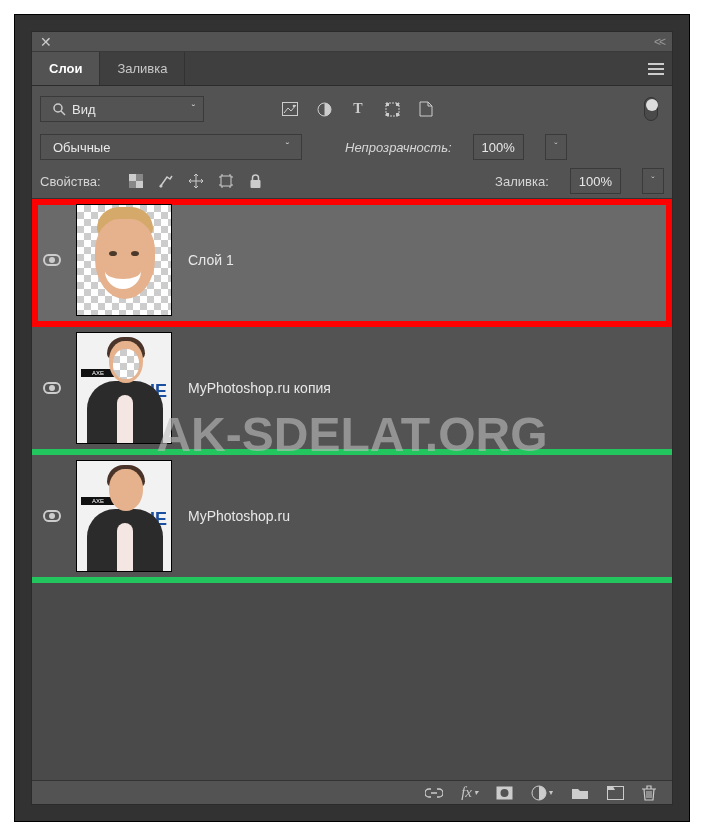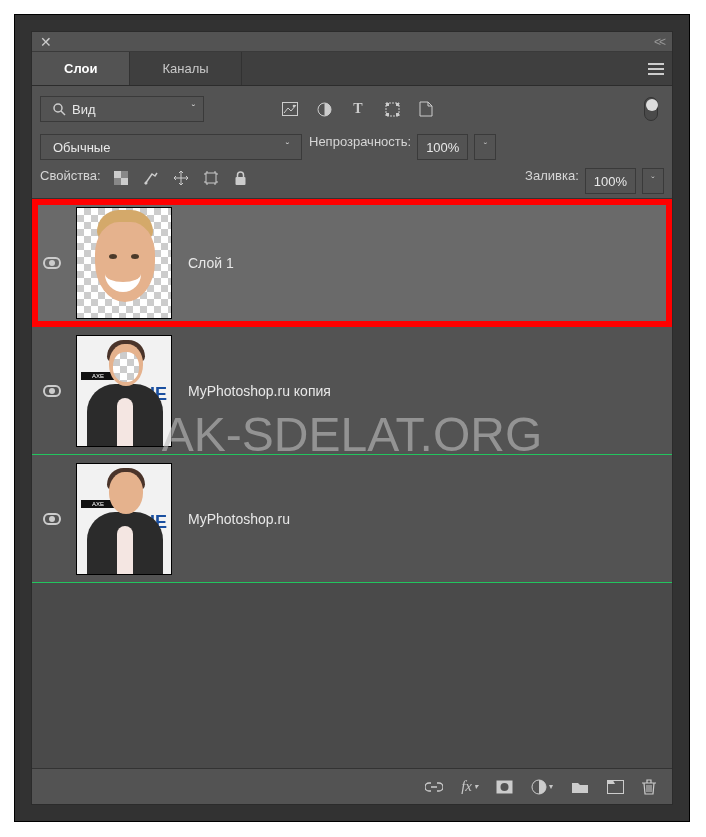--- a/index.html
+++ b/index.html
@@ -43,21 +43,21 @@
   .collapse { color: #999; font-size: 12px; cursor: pointer; letter-spacing: -2px; }
   
   .tabs {
     display: flex;
     align-items: stretch;
     background: #3f3f3f;
     height: 34px;
     border-bottom: 1px solid #2c2c2c;
   }
   .tab {
-    padding: 0 32px;
+    padding: 0 17px;
     color: #c8c8c8;
     font-size: 13px;
     line-height: 34px;
     cursor: pointer;
     border-right: 1px solid #323232;
   }
   .tab.active {
     background: #535353;
     color: #fff;
     font-weight: bold;
@@ -106,22 +106,23 @@
     margin-right: 6px;
     cursor: pointer;
   }
   .toggle-pill .knob {
     width: 12px; height: 12px; border-radius: 50%;
     background: #ddd; position: absolute; top: 1px; left: 0.5px;
   }
   
   .blend-row, .lock-row {
     display: flex;
+    align-items: center;
     padding: 4px 8px;
-    gap: 6px;
+    gap: 21px;
     color: #d6d6d6;
     font-size: 13px;
   }
   .blend-mode { width: 262px; justify-content: space-between; }
   .num-field {
     height: 26px;
     border: 1px solid #3a3a3a;
     background: #535353;
     color: #e8e8e8;
     padding: 0 8px;
@@ -143,21 +144,21 @@
   .layers {
     flex: 1;
     overflow: auto;
     background: #4a4a4a;
     border-top: 1px solid #333;
     position: relative;
   }
   .layer-item {
     display: flex;
     align-items: center;
-    border-bottom: 1px solid #22c55e;
+    border-bottom: 6px solid #22c55e;
     background: #535353;
     height: 128px;
   }
   .layer-item.selected {
     background: #6a6a6a;
     outline: 6px solid #ff0000;
     outline-offset: -6px;
   }
   .vis-col {
     width: 40px;
@@ -204,61 +205,61 @@
   .shirt { position:absolute; bottom:0; left:40px; width:16px; height:48px; background:#f4e6e2; border-radius:8px 8px 0 0;}
   .head { position:absolute; top:8px; left:32px; width:34px; height:42px; background:#e5b28d; border-radius:46% 46% 50% 50%;}
   .hair2 { position:absolute; top:4px; left:30px; width:38px; height:22px; background:#4a342a; border-radius:18px 18px 6px 6px;}
   .facehole { position:absolute; top:16px; left:36px; width:26px; height:30px; }
   .facehole.checker { border-radius:46%; }
   .layer-name {
     color: #e8e8e8; font-size: 14px; margin-left: 12px;
   }
   
   .bottom-bar {
-    height: 36px;
+    height: 24px;
     display: flex;
     align-items: center;
     justify-content: flex-end;
     gap: 18px;
     padding: 0 16px;
     border-top: 1px solid #333;
     background: #535353;
     color: #c6c6c6;
     font-size: 15px;
   }
   .bottom-bar .bi { cursor: pointer; display:inline-flex; align-items:center;}
   
   .watermark {
     position: absolute;
     top: 392px;
     left: 0; right: 0;
     text-align: center;
     font-size: 48px;
-    font-weight: 400;
+    font-weight: 700;
     color: rgba(190,190,190,0.6);
     letter-spacing: 0px;
     font-family: Arial, sans-serif;
     pointer-events: none;
   }
   svg { display:block; }
 </style>
 </head>
 <body>
 
 <div class="outer-frame">
   <div class="panel">
 
     <div class="topbar">
       <span class="close-x">✕</span>
       <span class="collapse">&lt;&lt;</span>
     </div>
 
     <div class="tabs">
       <div class="tab active">Слои</div>
-      <div class="tab">Каналы</div>
+      <div class="tab">Заливка</div>
       <div class="tab-spacer"></div>
       <div class="tab-menu">
         <svg width="16" height="12" viewBox="0 0 16 12">
             <path d="M0 1h16M0 6h16M0 11h16" stroke="#ccc" stroke-width="2"></path>
           </svg>
       </div>
     </div>
 
     <div class="filter-row">
       <div class="dropdown filter-kind">
@@ -305,21 +306,21 @@
       <div class="toggle-pill">
           <div class="knob"></div>
         </div>
     </div>
 
     <div class="blend-row">
       <div class="dropdown blend-mode">
         <span>Обычные</span>
         <span style="font-size:10px;">ˇ</span>
       </div>
-      <span style="margin-left:1px;">Непрозрачность:</span>
+      <span style="margin-left:22px;font-style:italic;">Непрозрачность:</span>
       <div class="num-field">100%</div>
       <div class="chev-btn">ˇ</div>
     </div>
 
     <div class="lock-row">
       <span>Свойства:</span>
       <div class="lock-icons">
         <span class="li">
           <svg width="14" height="14" viewBox="0 0 14 14">
               <rect x="0" y="0" width="7" height="7" fill="#ccc"></rect>

